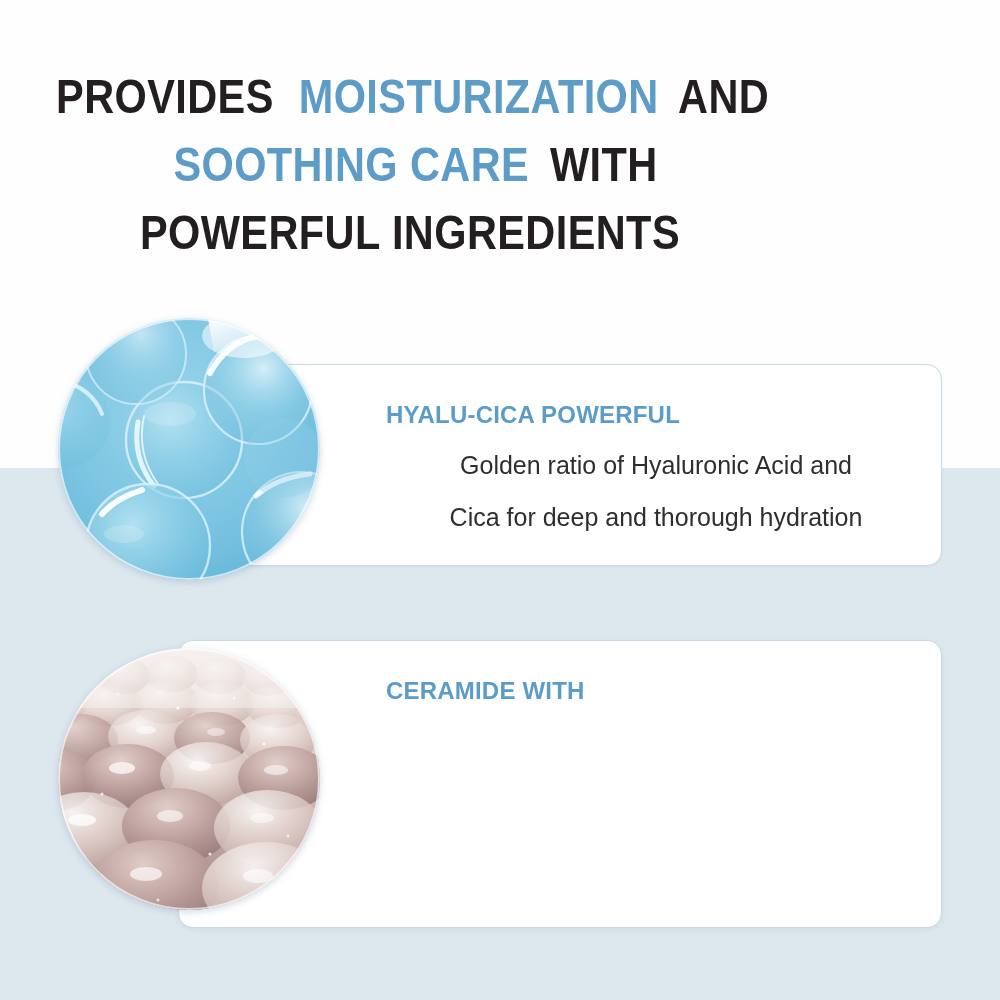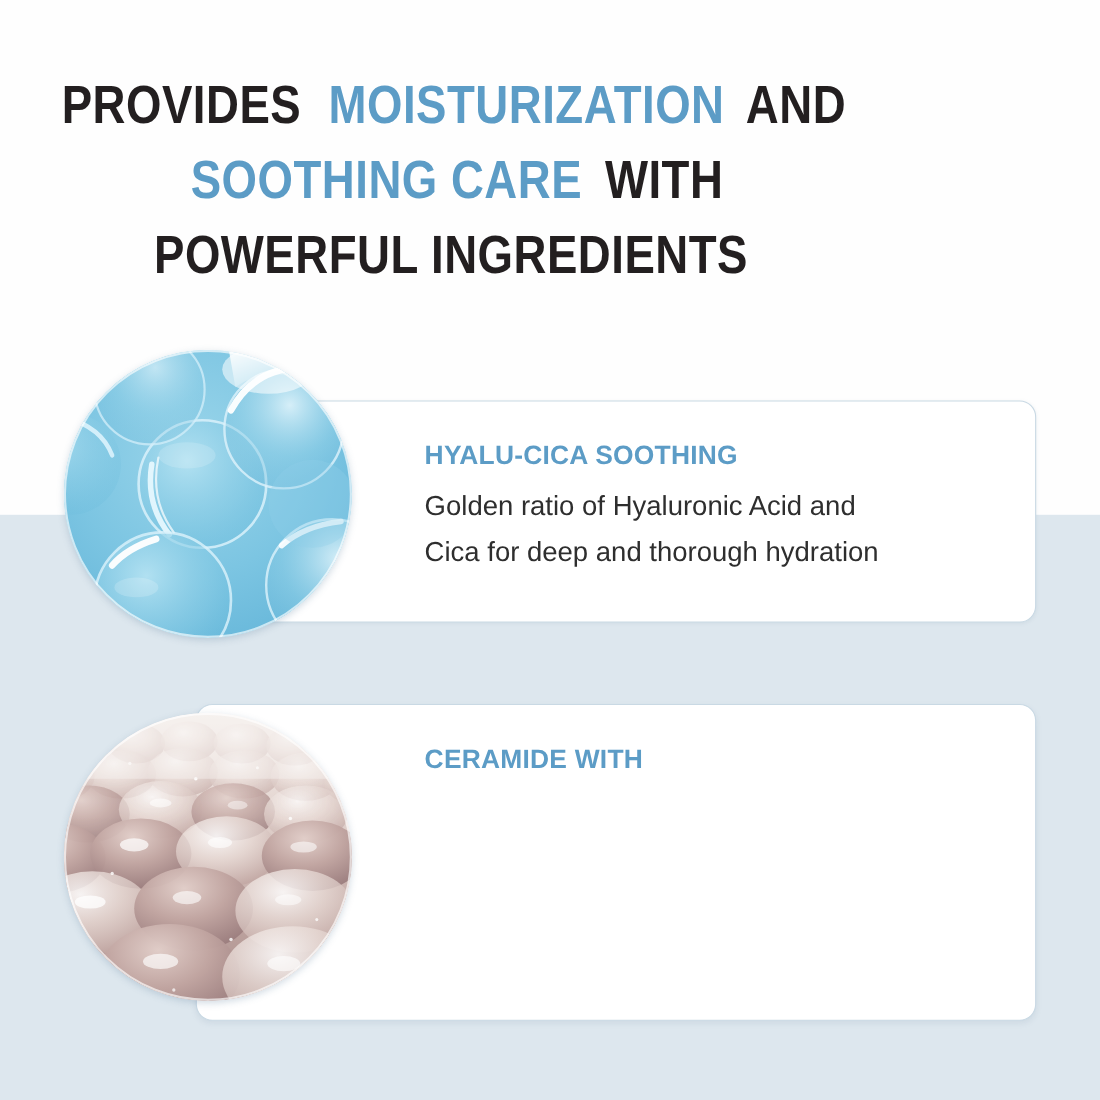--- a/index.html
+++ b/index.html
@@ -99,23 +99,24 @@
     font-weight: 700;
     color: #5c9cc6;
     letter-spacing: 0.2px;
     font-stretch: condensed;
     margin: 0 0 10px 0;
     white-space: nowrap;
   }
   .card-body {
     font-size: 25px;
     color: #2e2e2e;
-    line-height: 42px;
+    line-height: 52px;
     font-weight: 400;
     white-space: pre-line;
+    text-align: center;
   }
 
   
   .circle {
     position: absolute;
     width: 262px;
     height: 262px;
     border-radius: 50%;
     overflow: hidden;
     box-shadow: 0 2px 7px rgba(110,140,165,0.30);
@@ -144,21 +145,21 @@
   <div class="bg-bottom"></div>
 
   <div class="headline">
     <span class="line"><span class="hl-dark">PROVIDES </span><span class="hl-blue">MOISTURIZATION</span><span class="hl-dark"> AND</span></span>
     <span class="line"><span class="hl-blue">SOOTHING CARE</span><span class="hl-dark"> WITH</span></span>
     <span class="line"><span class="hl-dark">POWERFUL INGREDIENTS</span></span>
   </div>
 
   <div class="card card-1">
     <div class="card-text">
-      <div class="card-title">HYALU-CICA SOOTHING</div>
+      <div class="card-title">HYALU-CICA POWERFUL</div>
       <div class="card-body">Golden ratio of Hyaluronic Acid and
 Cica for deep and thorough hydration</div>
     </div>
   </div>
 
   <div class="card card-2">
     <div class="card-text">
       <div class="card-title">CERAMIDE WITH</div>
     </div>
   </div>

